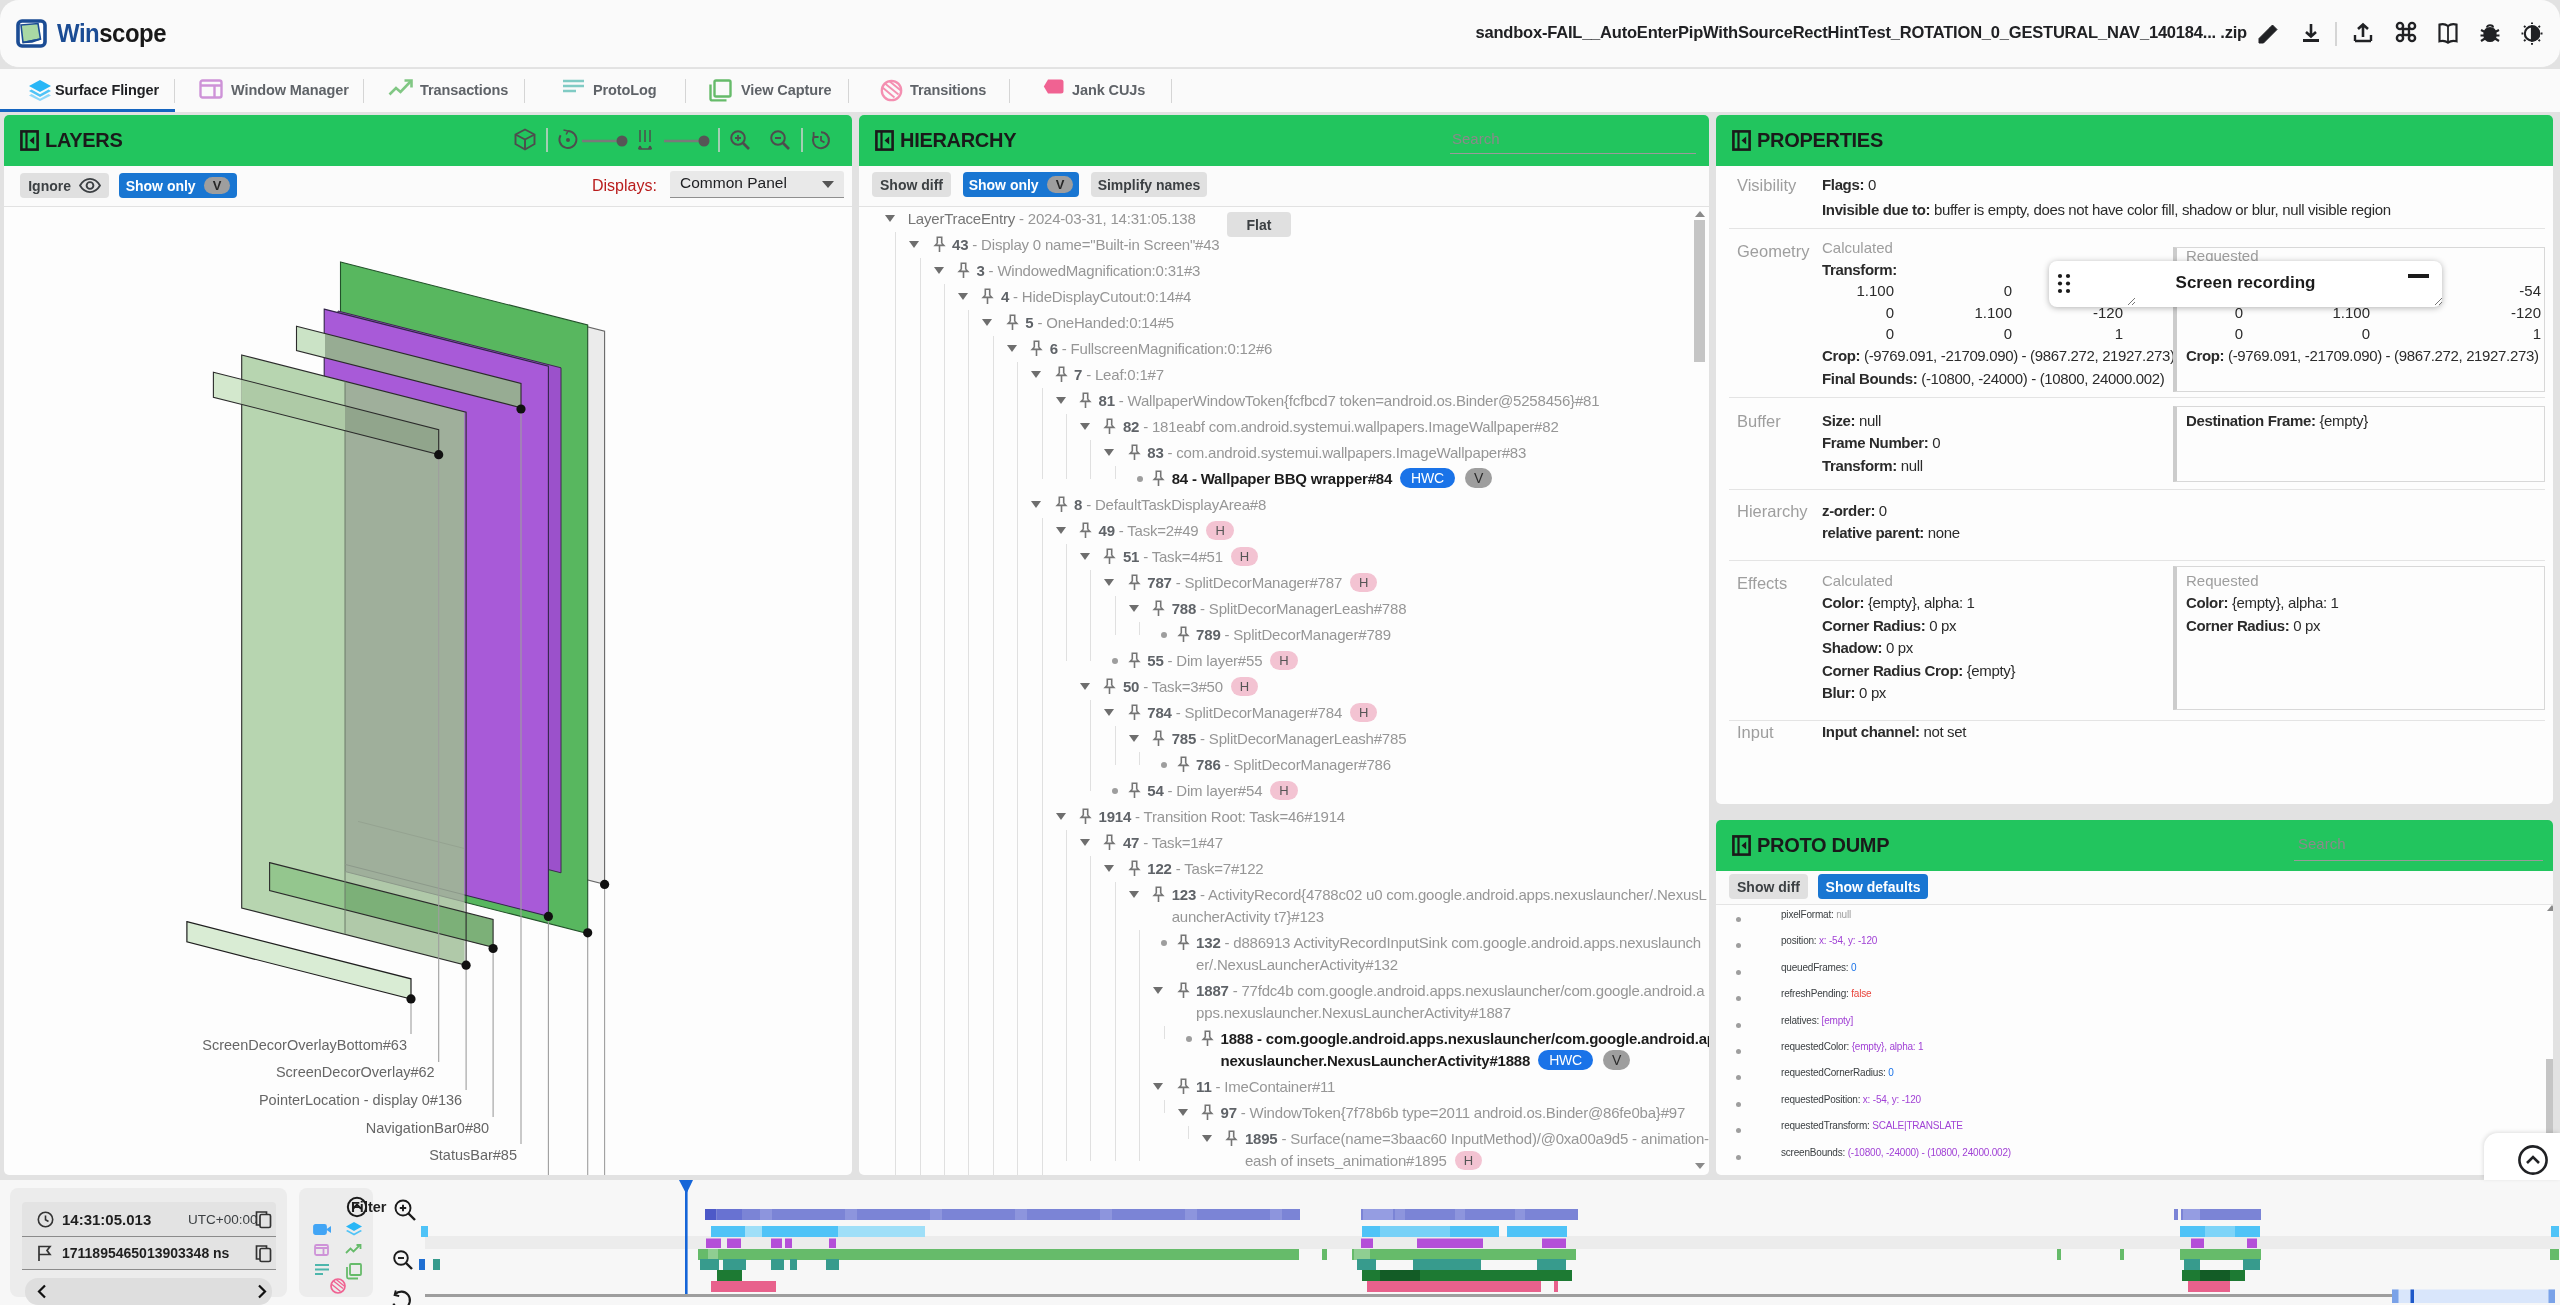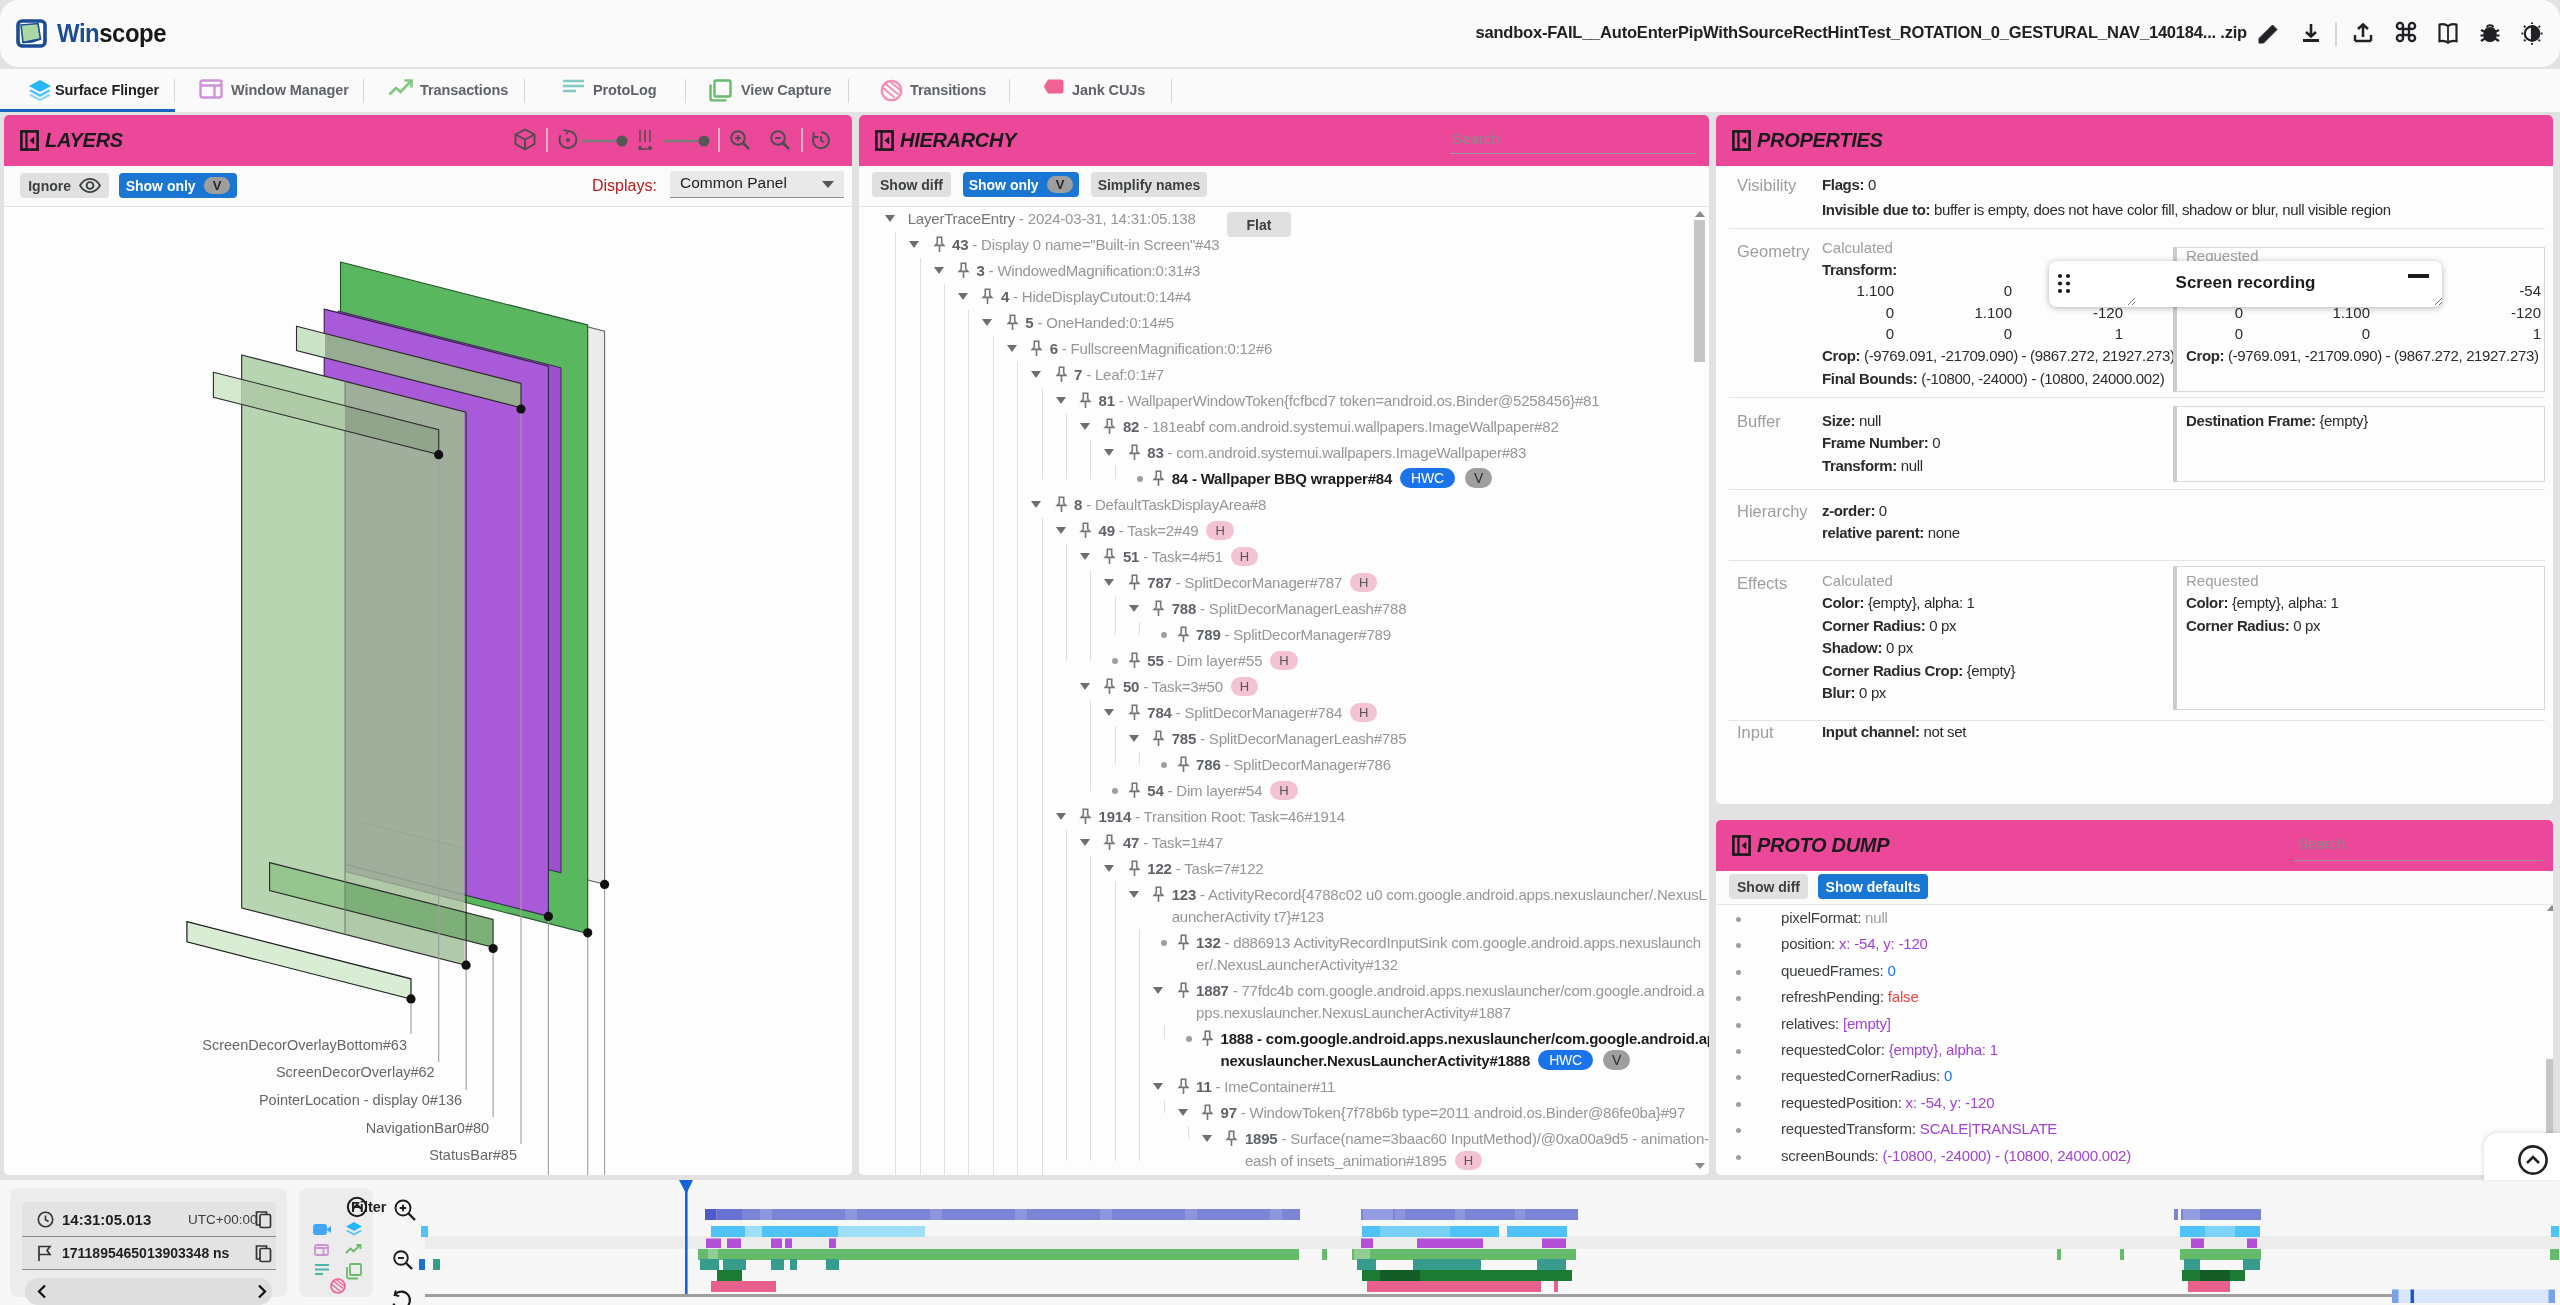--- a/index.html
+++ b/index.html
@@ -3,21 +3,21 @@
 <style>
 *{margin:0;padding:0;box-sizing:border-box;}
 html,body{width:2560px;height:1305px;overflow:hidden;background:#e2e2e2;
  font-family:"Liberation Sans",sans-serif;-webkit-font-smoothing:antialiased;}
 .abs{position:absolute;}
 #topbar{position:absolute;left:0;top:0;width:2560px;height:68px;background:#fafafa;border-bottom:1px solid #e3e3e3;border-radius:19px;}
 #tabs{position:absolute;left:0;top:69px;width:2560px;height:43px;background:#fafafa;}
 .tabsep{position:absolute;top:10px;width:1px;height:24px;background:#d5d5d5;}
 .tab{position:absolute;top:0;height:42px;display:flex;align-items:center;font-size:14.5px;font-weight:700;color:#5f6368;letter-spacing:-0.1px;}
 .panel{position:absolute;background:#fdfdfd;border-radius:5px;overflow:hidden;}
-.phead{position:absolute;left:0;top:0;width:100%;height:51px;background:#ec4899;display:flex;align-items:center;font-style:italic;}
+.phead{position:absolute;left:0;top:0;width:100%;height:51px;background:#22c55e;display:flex;align-items:center;}
 .ptitle{font-size:20px;font-weight:700;color:#1a1a1a;letter-spacing:-0.3px;}
 .frow{position:absolute;left:0;top:51px;width:100%;height:41px;background:#fbfbfb;border-bottom:1px solid #e2e2e2;}
 .btn{position:absolute;border-radius:4px;background:#e0e0e0;color:#3c4043;font-size:14px;font-weight:700;
  display:flex;align-items:center;justify-content:center;height:25px;}
 .btn.blue{background:#1976d2;color:#fff;}
 .pillv{display:inline-block;background:#9e9e9e;color:#262626;border-radius:10px;font-size:13px;font-weight:700;
  padding:0 9px;line-height:17px;margin-left:8px;}
 .hpill{display:inline-block;background:#f3c3d2;color:#555;border-radius:10px;font-size:13px;font-weight:400;
  padding:0 9px;line-height:19px;margin-left:8px;vertical-align:1px;}
 .hwcpill{display:inline-block;background:#1a73e8;color:#fff;border-radius:11px;font-size:14px;font-weight:400;
@@ -32,21 +32,21 @@
 .gline{position:absolute;width:1px;background:#e0e0e0;}
 .srch{position:absolute;font-size:15px;color:#8a8a8a;}
 .sline{position:absolute;height:1px;background:#9a9a9a;}
 .plabel{position:absolute;font-size:16.5px;color:#9e9e9e;}
 .pval{position:absolute;font-size:15px;color:#2b2b2b;white-space:nowrap;letter-spacing:-0.35px;}
 .pval b{font-weight:700;}
 .psep{position:absolute;height:1px;background:#e4e4e4;}
 .greylab{position:absolute;font-size:15px;color:#9e9e9e;}
 .reqbox{position:absolute;border:1px solid #d8d8d8;border-left:4px solid #ccc;}
 .mnum{position:absolute;font-size:15px;color:#2b2b2b;text-align:right;width:90px;}
-.bullrow{position:absolute;font-size:15px;color:#3c4043;white-space:nowrap;letter-spacing:-0.2px;}
+.bullrow{position:absolute;font-size:10px;color:#3c4043;white-space:nowrap;letter-spacing:-0.2px;}
 .bullrow i{font-style:normal;}
 .vnull{color:#9e9e9e;} .vpurp{color:#a142d5;} .vblue{color:#1a73e8;} .vred{color:#e8453c;}
 .dot{position:absolute;width:5px;height:5px;border-radius:2.5px;background:#9e9e9e;}
 </style></head><body>
 
 <div id="topbar">
  <svg class="abs" style="left:16px;top:19px" width="31" height="29" viewBox="0 0 31 29">
   <rect x="2" y="2" width="27" height="25" rx="4" fill="#fff" stroke="#1b4c94" stroke-width="3.6"></rect>
   <path d="M5 6 L22 4.5 L24.5 20 L7 23.5 Z" fill="#a9d8a4" stroke="#1b4c94" stroke-width="1.6"></path>
   <path d="M24.5 20 L16 23 L7 23.5 Z" fill="#fff" stroke="#1b4c94" stroke-width="1.4"></path>

